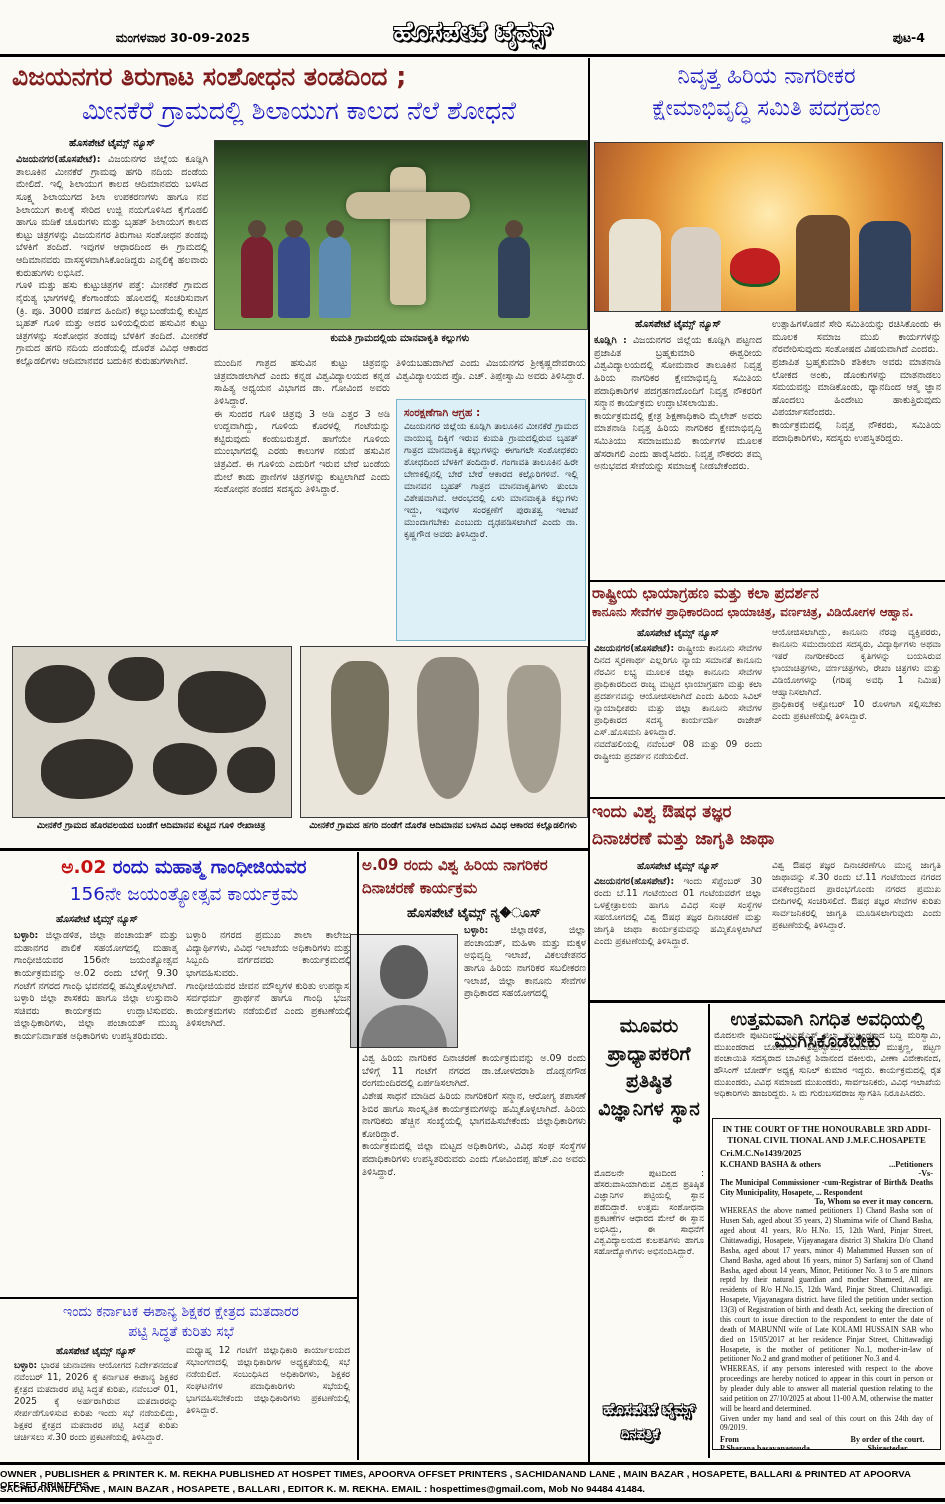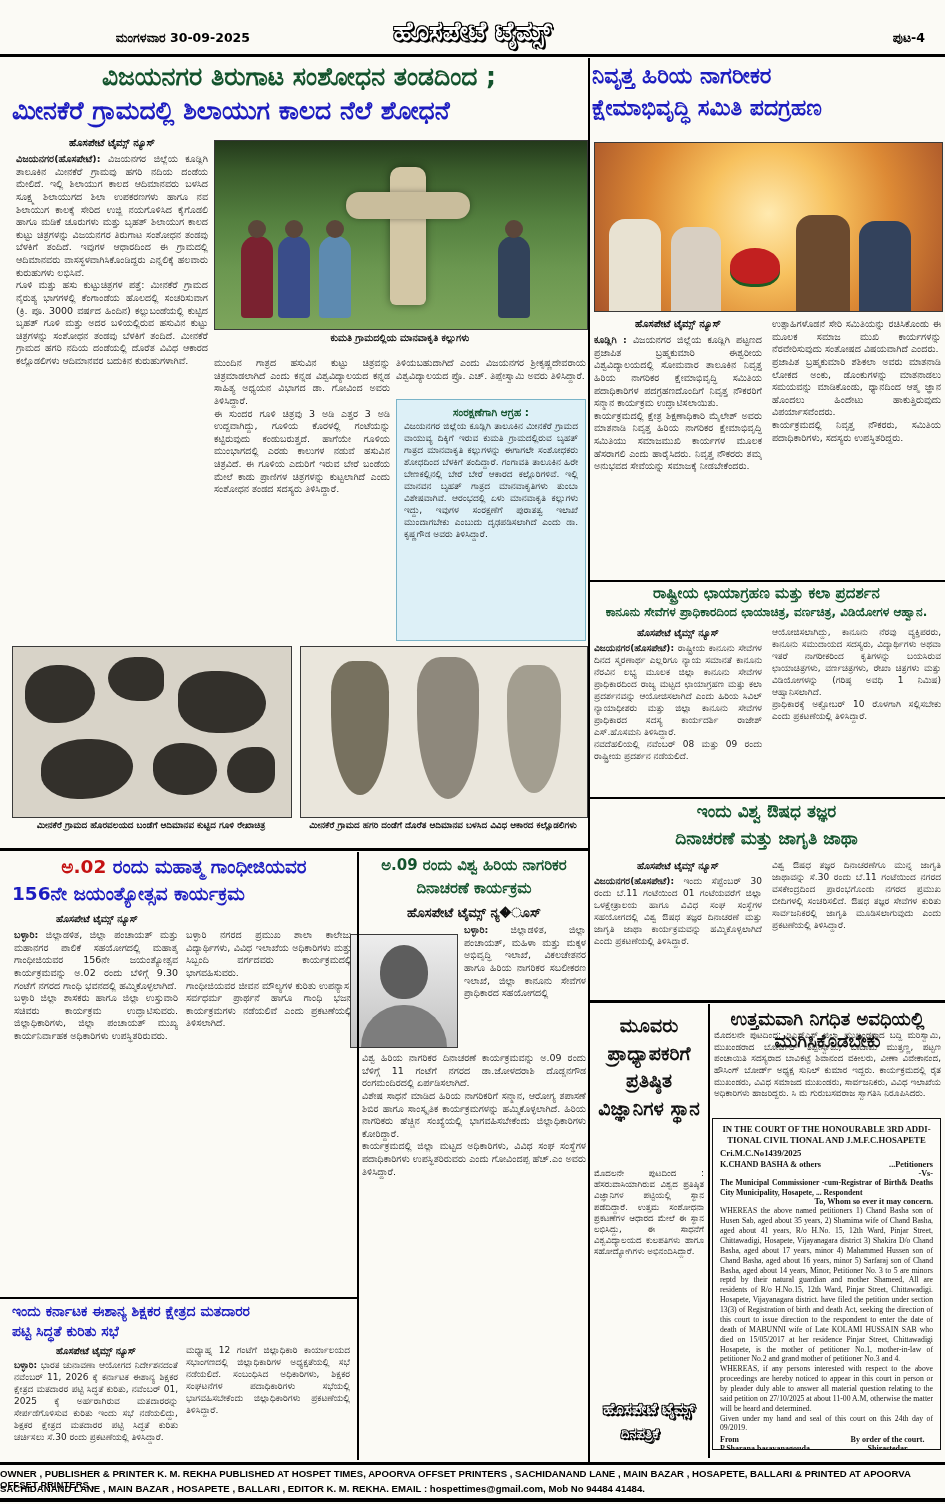--- a/index.html
+++ b/index.html
@@ -3,22 +3,22 @@
 <meta charset="utf-8">
 <style>
   html,body{margin:0;padding:0;}
   body{font-family:"DejaVu Sans",sans-serif;background:#e8e6e0;}
   #page{position:relative;width:945px;height:1504px;background:#fbfaf5;margin:0 auto;overflow:hidden;}
   .abs{position:absolute;}
   .rule{background:#000;position:absolute;}
   .center{text-align:center;}
   .right{text-align:right;}
   .bold{font-weight:bold;text-align:right;}
-  .headline-red{color:#14532d;font-weight:bold;text-align:center;line-height:1.15;}
-  .headline-blue{color:#1c1cc0;font-weight:bold;text-align:left;line-height:1.15;}
+  .headline-red{color:#7f1d1d;font-weight:bold;text-align:left;line-height:1.15;}
+  .headline-blue{color:#1c1cc0;font-weight:normal;text-align:center;line-height:1.15;}
   .headline-black{color:#111;font-weight:bold;text-align:center;line-height:1.2;}
   .byline{font-weight:bold;text-align:center;font-size:10px;color:#111;}
   .body-text{font-size:9.5px;line-height:1.33;text-align:justify;color:#1b1b1b;white-space:pre-line;overflow:hidden;}
   .small-text{font-size:8.6px;line-height:1.3;}
   .dateline{font-weight:bold;}
   .caption{font-weight:bold;font-size:9px;text-align:center;line-height:1.25;color:#111;}
   .outline-text{color:#fff;font-weight:bold;text-shadow:-1px -1px 0 #000,1px -1px 0 #000,-1px 1px 0 #000,1px 1px 0 #000,2px 2px 0 #000;}
   .photo{position:absolute;overflow:hidden;border:1px solid #3a3a3a;}
   .photo-main{background:linear-gradient(180deg,#23391b 0%,#3a5c2b 16%,#54803f 42%,#6b9750 68%,#7da55c 100%);}
   .cross-v{position:absolute;left:52%;top:14%;width:36px;height:138px;margin-left:-18px;background:#d3c7a6;border-radius:10px 10px 6px 6px;box-shadow:0 0 8px rgba(0,0,0,.45);}

